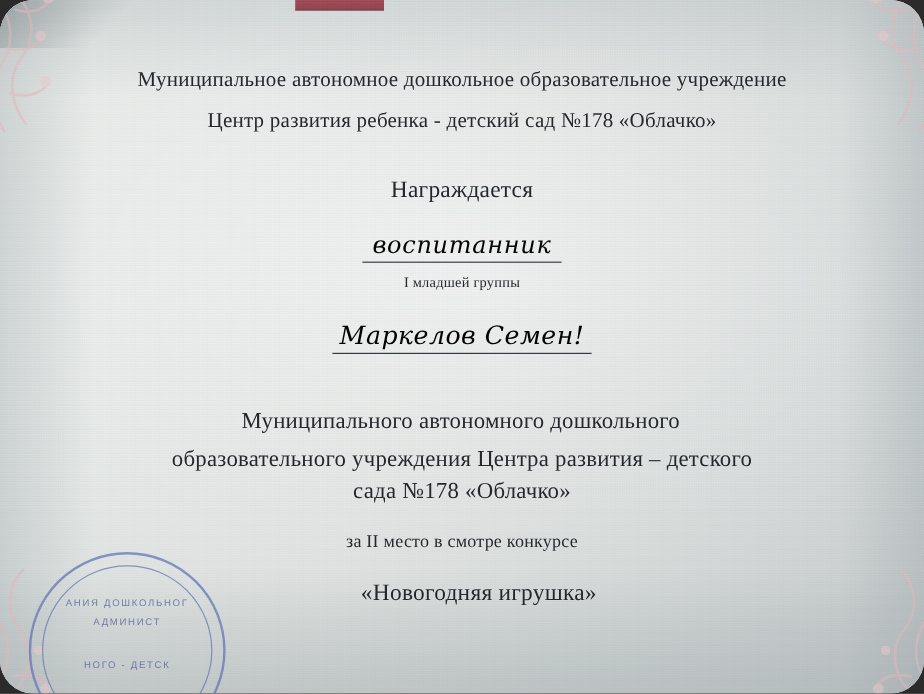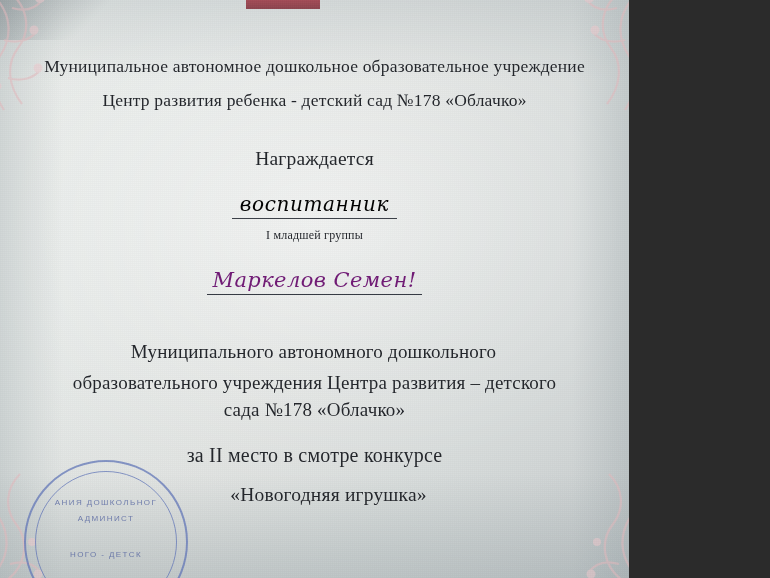--- a/index.html
+++ b/index.html
@@ -3,26 +3,27 @@
 <meta charset="utf-8">
 <title>Диплом</title>
 <style>
   html, body {
     margin: 0;
     padding: 0;
     background: #2b2b2b;
   }
   #page {
     position: relative;
-    width: 629px;
+    width: 770px;
     height: 578px;
     overflow: hidden;
     background: #d9dcd8;
     font-family: "Liberation Serif", serif;
     color: #23262b;
+    border-radius: 28px;
   }
 
   
   .paper {
     position: absolute;
     inset: 0;
     background:
       radial-gradient(130% 100% at 50% 38%, rgba(255,255,255,0.55) 0%, rgba(255,255,255,0.12) 45%, rgba(120,128,130,0.18) 100%),
       linear-gradient(115deg, #e6e9e6 0%, #e2e6e4 22%, #dcdfdd 48%, #d2d7d6 72%, #c7cccd 100%);
   }
@@ -113,34 +114,34 @@
     position: absolute; left: 0; right: 0; top: 268px;
   }
   .name {
     font-family: "DejaVu Serif", serif;
     font-style: italic;
     font-size: 21px;
     letter-spacing: .4px;
     border-bottom: 1.4px solid #343942;
     padding: 0 6px 2px 6px;
     display: inline-block;
-    color: #701a75;
+    color: #000000;
   }
 
   .inst {
     font-size: 19px;
     line-height: 1.05;
   }
   .inst-1 { position: absolute; left: 0; right: 2px; top: 342px; }
   .inst-2 { position: absolute; left: 0; right: 0; top: 373px; }
   .inst-3 { position: absolute; left: 0; right: 0; top: 400px; }
 
   .reason {
     position: absolute; left: 0; right: 0; top: 444px;
-    font-size: 20px;
+    font-size: 15px;
   }
   .contest {
     position: absolute; left: 0; right: 0; top: 484px;
     font-size: 19.5px;
     margin-left: 28px;
   }
 
   
   .stamp {
     position: absolute;

